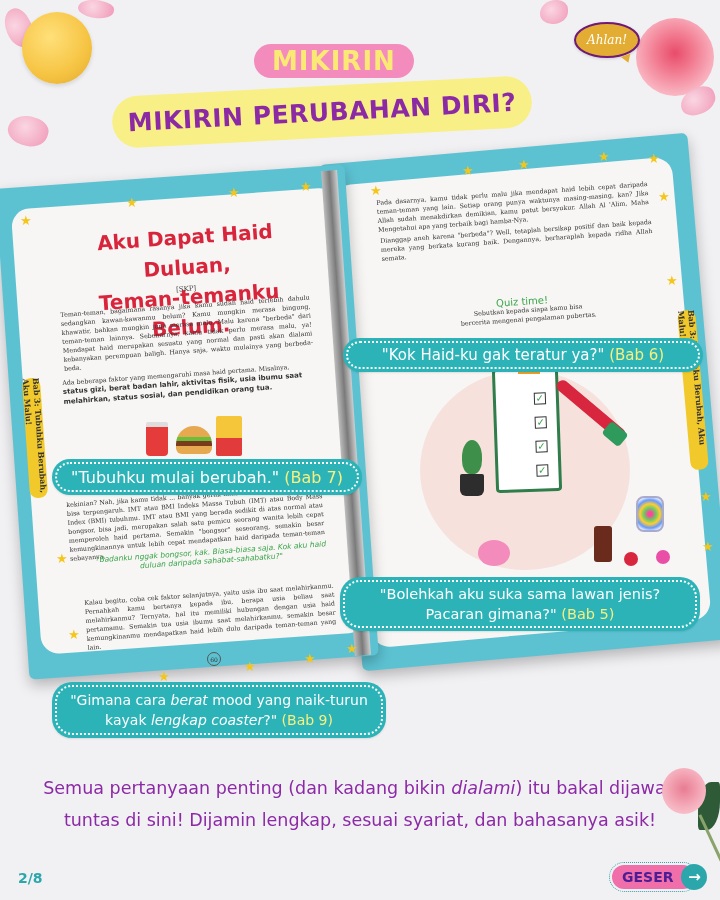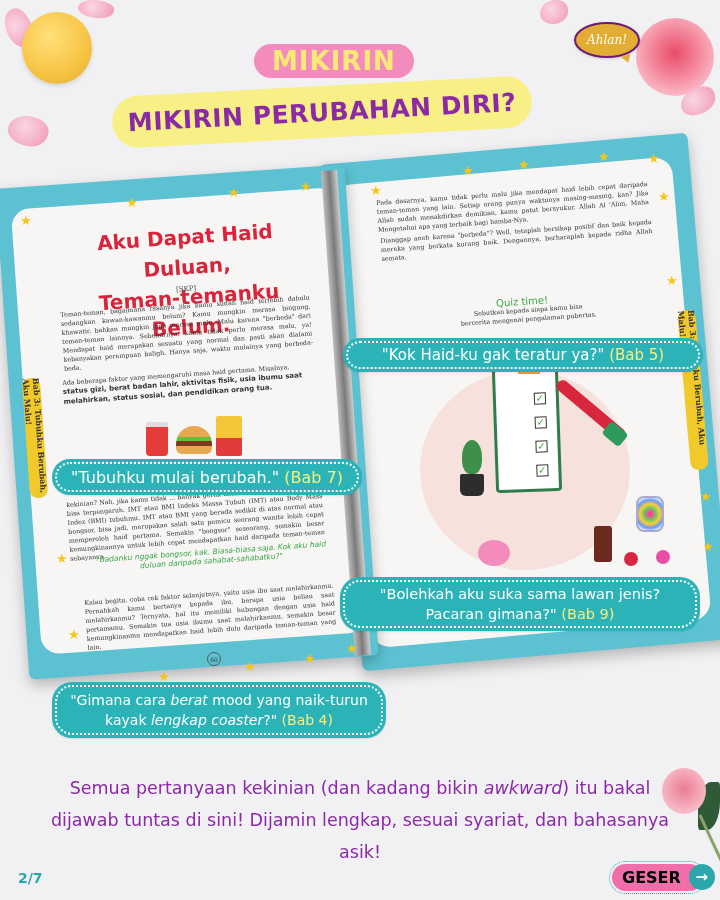--- a/index.html
+++ b/index.html
@@ -148,21 +148,21 @@
     left: 40px; top: 772px; width: 640px; text-align: center;
     color: #8c2aa6; font-size: 17.5px; line-height: 32px;
     font-family: "DejaVu Sans", sans-serif;
   }
   .bottom-text i { font-style: italic; }
   .page-indicator { left: 18px; top: 870px; color: #2ba7ac; font-weight: bold; font-size: 14px; }
   .geser {
     left: 612px; top: 864px; height: 26px; display: flex; align-items: center;
   }
   .geser-label {
-    background: #f06eaa; color: #000000; font-weight: bold; font-size: 16px;
+    background: #f06eaa; color: #4c1d95; font-weight: bold; font-size: 14px;
     padding: 4px 22px 4px 10px; border-radius: 14px; outline: 1.5px dotted #2ba7ac; outline-offset: 2px;
   }
   .geser-arrow {
     width: 26px; height: 26px; border-radius: 50%; background: #2ba7ac; color: #fff; margin-left: -14px;
     display: flex; align-items: center; justify-content: center; font-size: 15px; font-weight: bold;
   }
 </style>
 </head>
 <body>
 
@@ -245,41 +245,41 @@
     <div class="leaf"></div>
     <div class="pot"></div>
   </div>
 <div class="abs candy-jar"></div>
 <div class="abs chocolate"></div>
 <div class="abs lollipop" style="left:624px;top:552px;background:#d7263d;"></div>
 <div class="abs lollipop" style="left:656px;top:550px;background:#e94fa6;"></div>
 <div class="abs cotton"></div>
 
 <div class="abs callout callout-bab2">
-  <span>"Kok Haid-ku gak teratur ya?"</span>&nbsp;<span class="bab">(Bab 5)</span>
+  <span>"Kok Haid-ku gak teratur ya?"</span>&nbsp;<span class="bab">(Bab 6)</span>
 </div>
 <div class="abs callout callout-bab3">
   <span>"Tubuhku mulai berubah."</span>&nbsp;<span class="bab">(Bab 7)</span>
 </div>
 <div class="abs callout callout-bab5">
   <div>
     <div>"Bolehkah aku suka sama lawan jenis?</div>
-    <div><span>Pacaran gimana?"</span>&nbsp;<span class="bab">(Bab 9)</span></div>
+    <div><span>Pacaran gimana?"</span>&nbsp;<span class="bab">(Bab 5)</span></div>
   </div>
 </div>
 <div class="abs callout callout-bab4">
   <div style="padding:0 18px;">
-    <span>"Gimana cara </span><i>berat</i><span> mood yang naik-turun kayak </span><i>lengkap coaster</i><span>?"</span>&nbsp;<span class="bab">(Bab 4)</span>
+    <span>"Gimana cara </span><i>berat</i><span> mood yang naik-turun kayak </span><i>lengkap coaster</i><span>?"</span>&nbsp;<span class="bab">(Bab 9)</span>
   </div>
 </div>
 
 <div class="abs bottom-text">
-  <span>Semua pertanyaan kekinian (dan kadang bikin </span><i>awkward</i><span>) itu bakal dijawab tuntas di sini! Dijamin lengkap, sesuai syariat, dan bahasanya asik!</span>
+  <span>Semua pertanyaan penting (dan kadang bikin </span><i>dialami</i><span>) itu bakal dijawab tuntas di sini! Dijamin lengkap, sesuai syariat, dan bahasanya asik!</span>
 </div>
 <div class="abs rose-leaf"></div>
 <div class="abs rose-stem"></div>
 <div class="abs rose-bottom"></div>
 
-<div class="abs page-indicator">2/7</div>
+<div class="abs page-indicator">2/8</div>
 <div class="abs geser">
   <span class="geser-label">GESER</span>
   <span class="geser-arrow">→</span>
 </div>
 
 </body></html>

